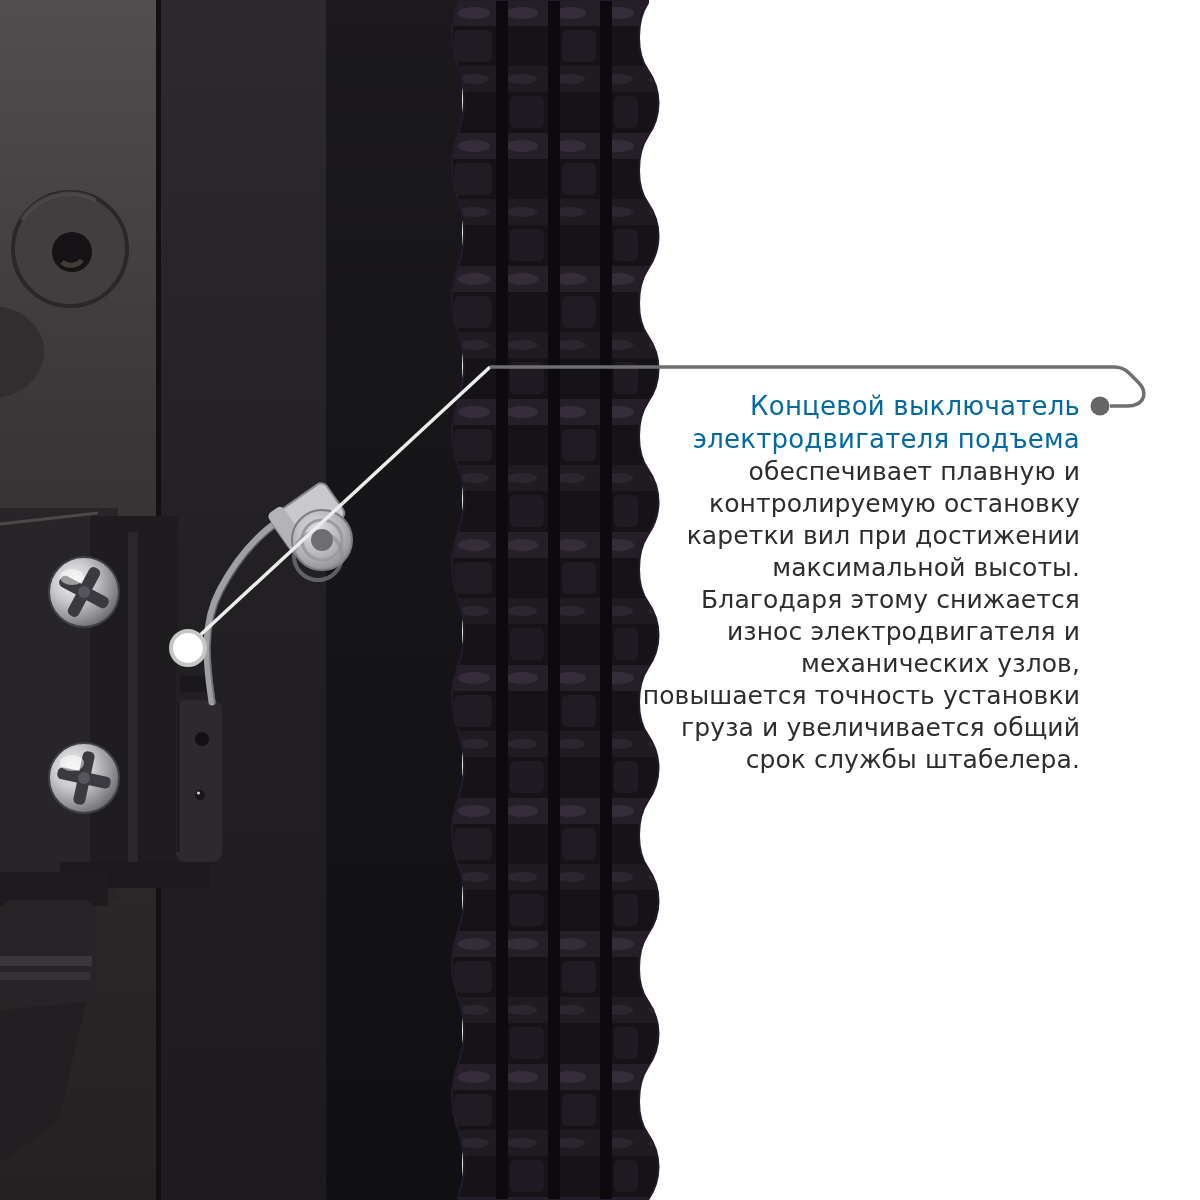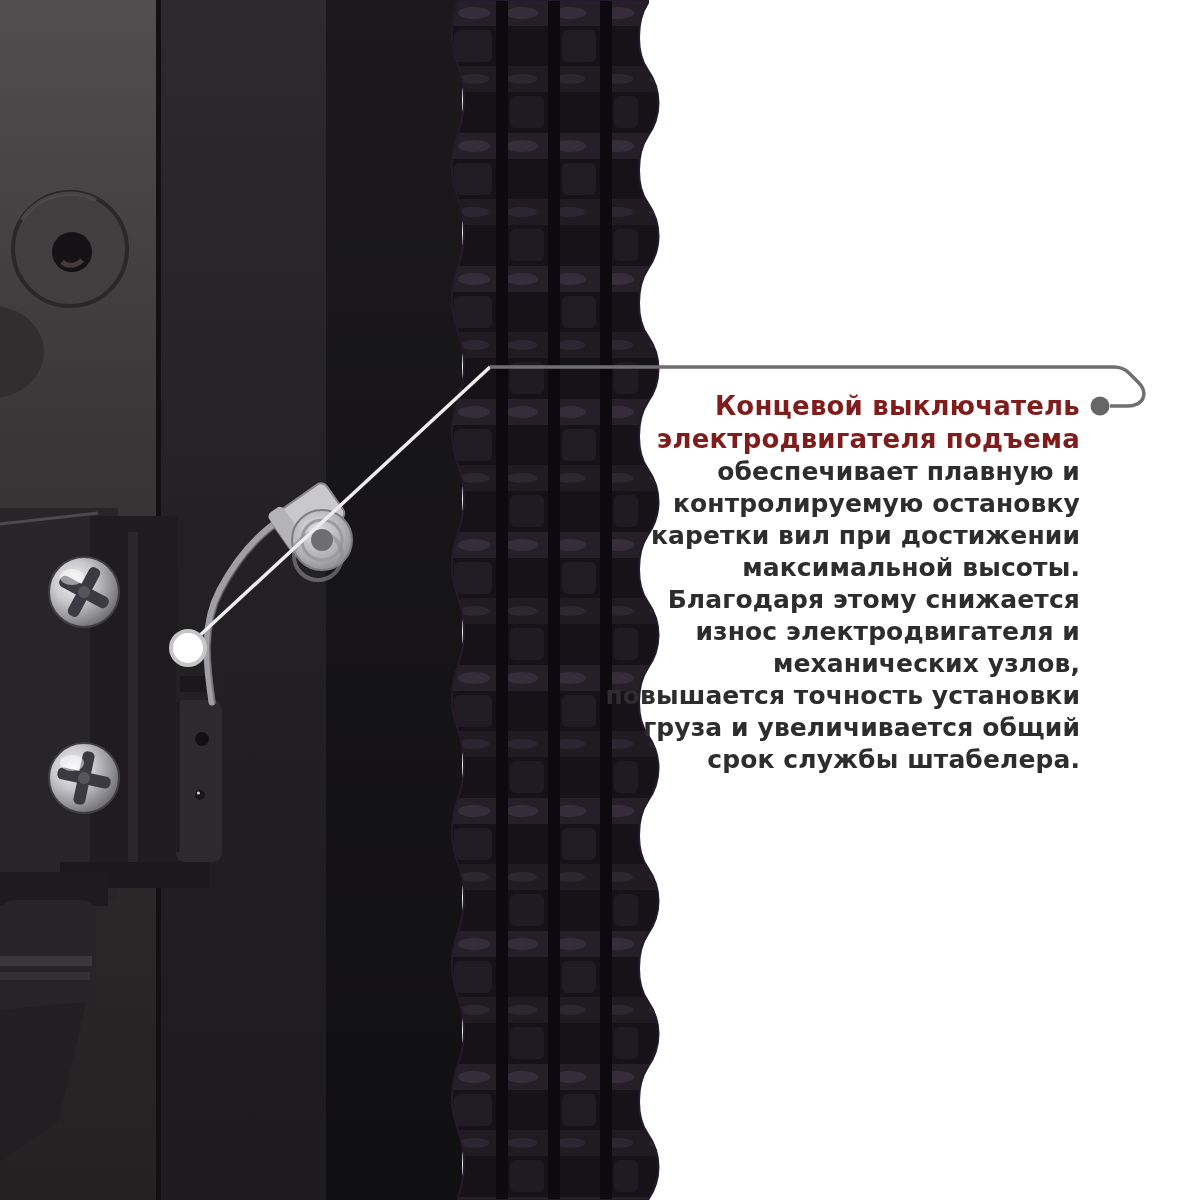--- a/index.html
+++ b/index.html
@@ -26,28 +26,28 @@
     position: absolute;
     top: 390px;
     right: 120px;
     width: 560px;
     text-align: right;
     color: #2d2d2d;
     font-size: 25px;
     line-height: 32px;
   }
   .callout-title {
-    font-weight: bold;
-    color: #7f1d1d;
+    font-weight: normal;
+    color: #0369a1;
     font-size: 26px;
     line-height: 33px;
     letter-spacing: 0.2px;
   }
   .callout-body {
-    font-weight: bold;
+    font-weight: normal;
     letter-spacing: 0.1px;
   }
 </style>
 </head>
 <body>
 
 <div class="canvas">
 
   <svg class="photo-svg" viewBox="0 0 672 1200" aria-hidden="true">
     <defs>

